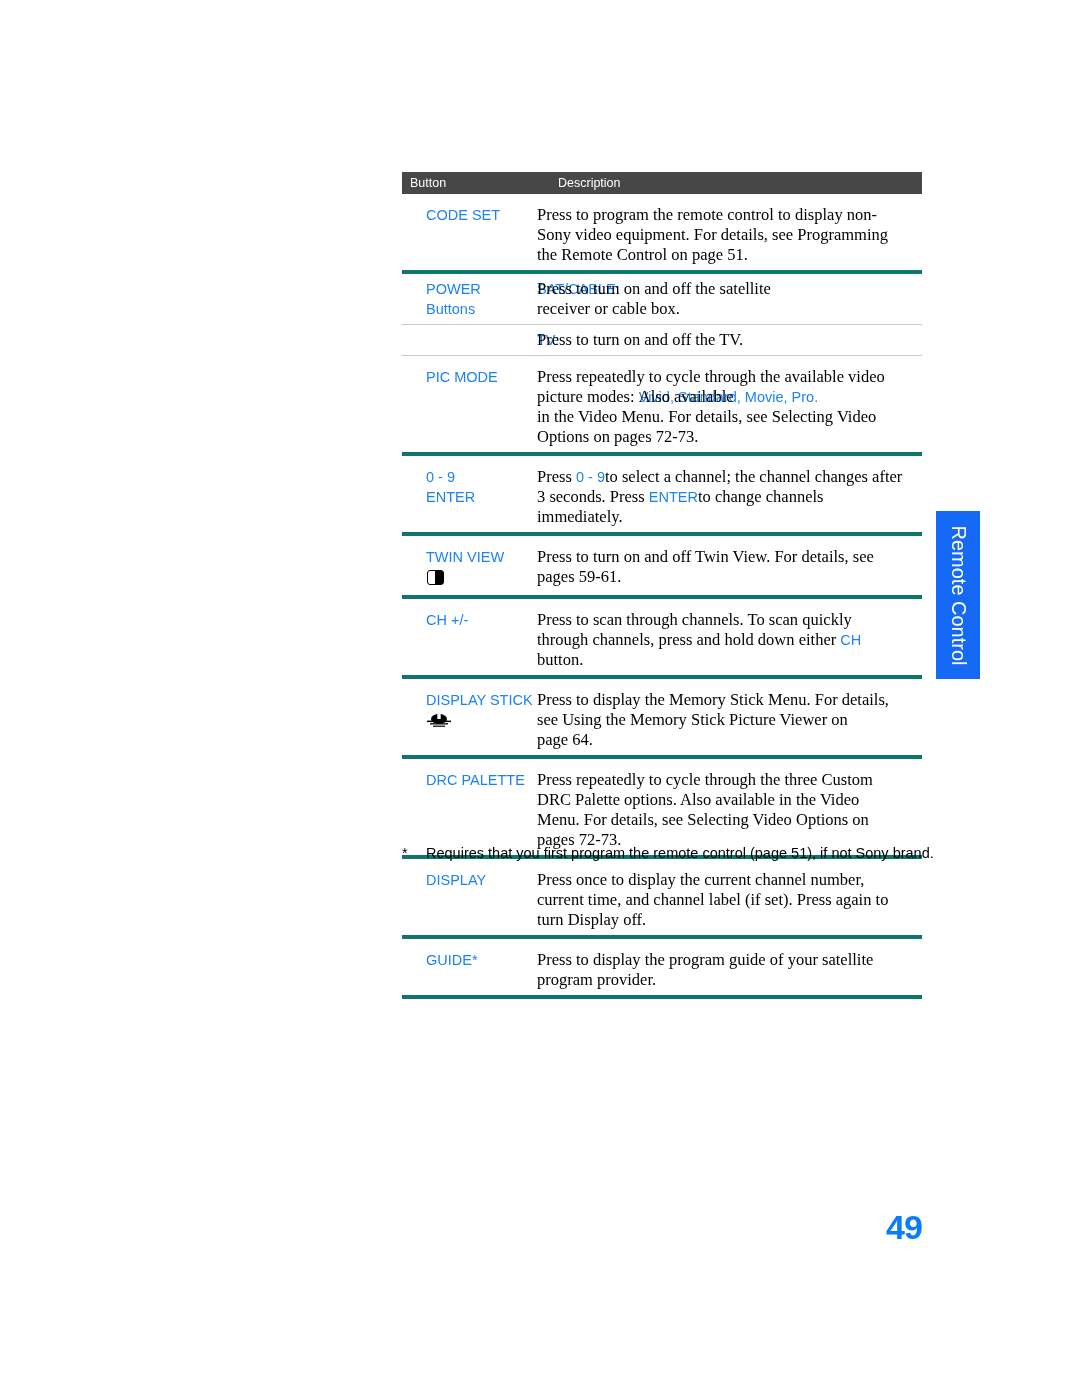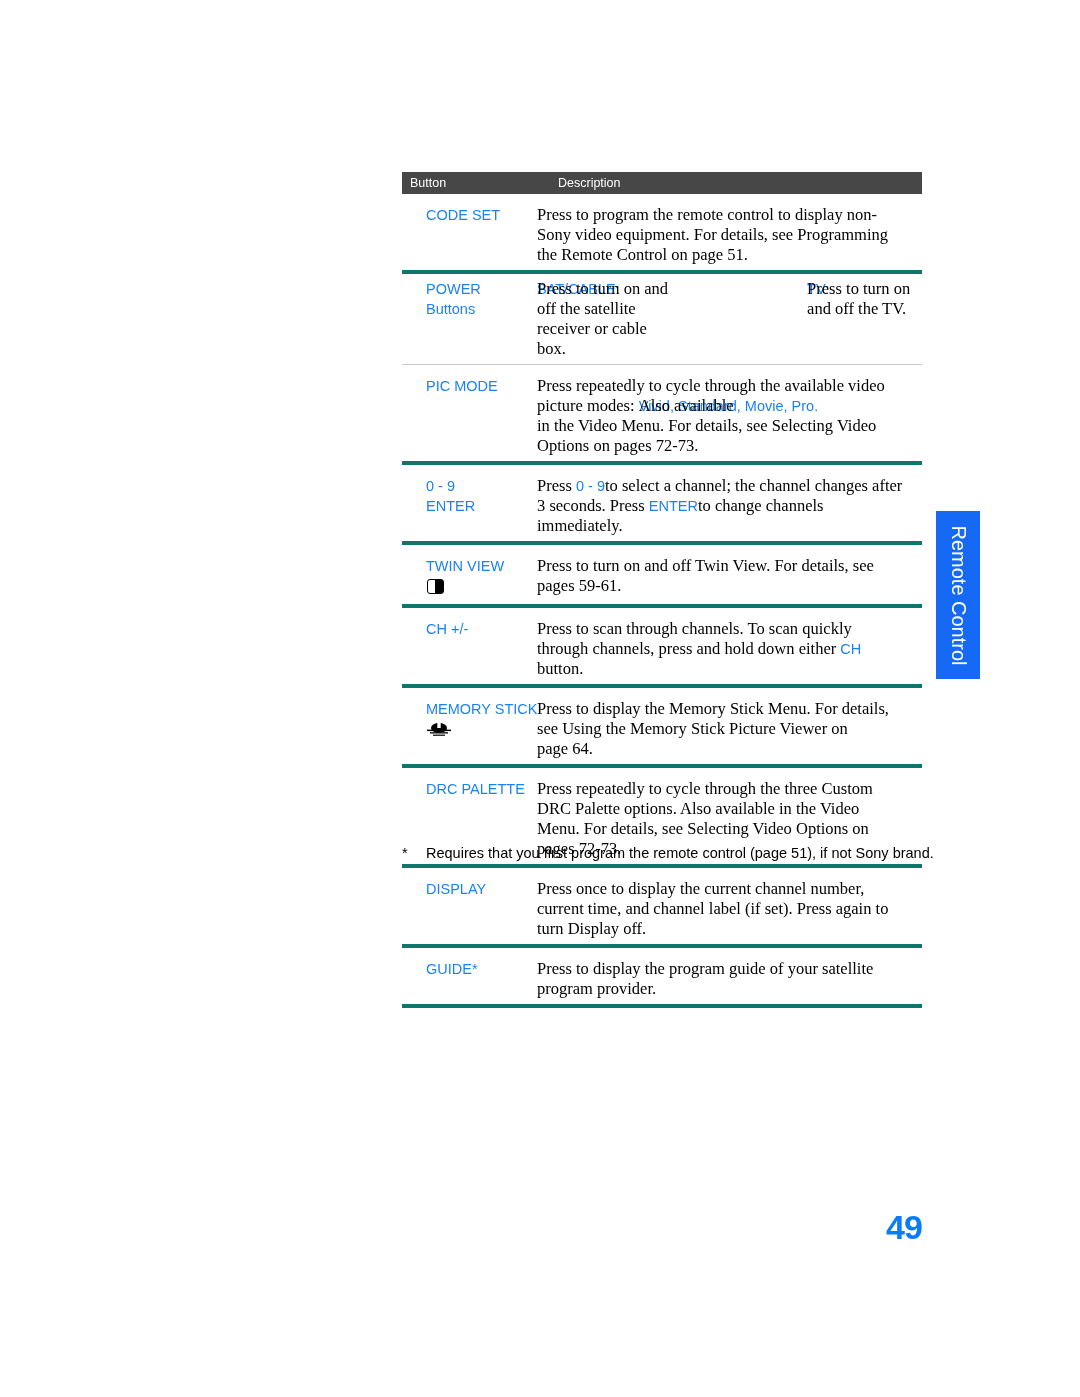--- a/index.html
+++ b/index.html
@@ -108,20 +108,21 @@
   }
   .subrow .spacer {
     width: 135px;
     flex: 0 0 135px;
   }
   .subrow .cell-desc { flex: 1; }
 
   
   .group {
     display: flex;
+    flex-direction: column;
   }
   .grouped-top {
     display: flex;
     align-items: flex-start;
     padding-top: 5px;
     padding-bottom: 5px;
     border-bottom: 1px solid #c9c9c9;
   }
 
   
@@ -270,21 +271,21 @@
       <div class="cell-button">CH +/-</div>
       <div class="cell-desc">
         <div>Press to scan through channels. To scan quickly</div>
         <div><span>through channels, press and hold down either </span><span class="blue">CH</span></div>
         <div>button.</div>
       </div>
     </div>
 
     <div class="row">
       <div class="cell-button overflowing">
-        <span>MEMORY STICK</span>
+        <span>DISPLAY STICK</span>
         <div style="height:20px"></div>
         <svg class="icon-memstick" viewBox="0 0 26 15">
           <ellipse cx="13" cy="6" rx="8" ry="5" fill="#000"></ellipse>
           <rect x="11.3" y="1" width="3.4" height="5" fill="#fff"></rect>
           <rect x="1" y="7.6" width="24" height="1.5" fill="#000"></rect>
           <rect x="4" y="10.2" width="18" height="1.3" fill="#000"></rect>
           <rect x="7" y="12.6" width="12" height="1.2" fill="#000"></rect>
         </svg>
       </div>
       <div class="cell-desc">

